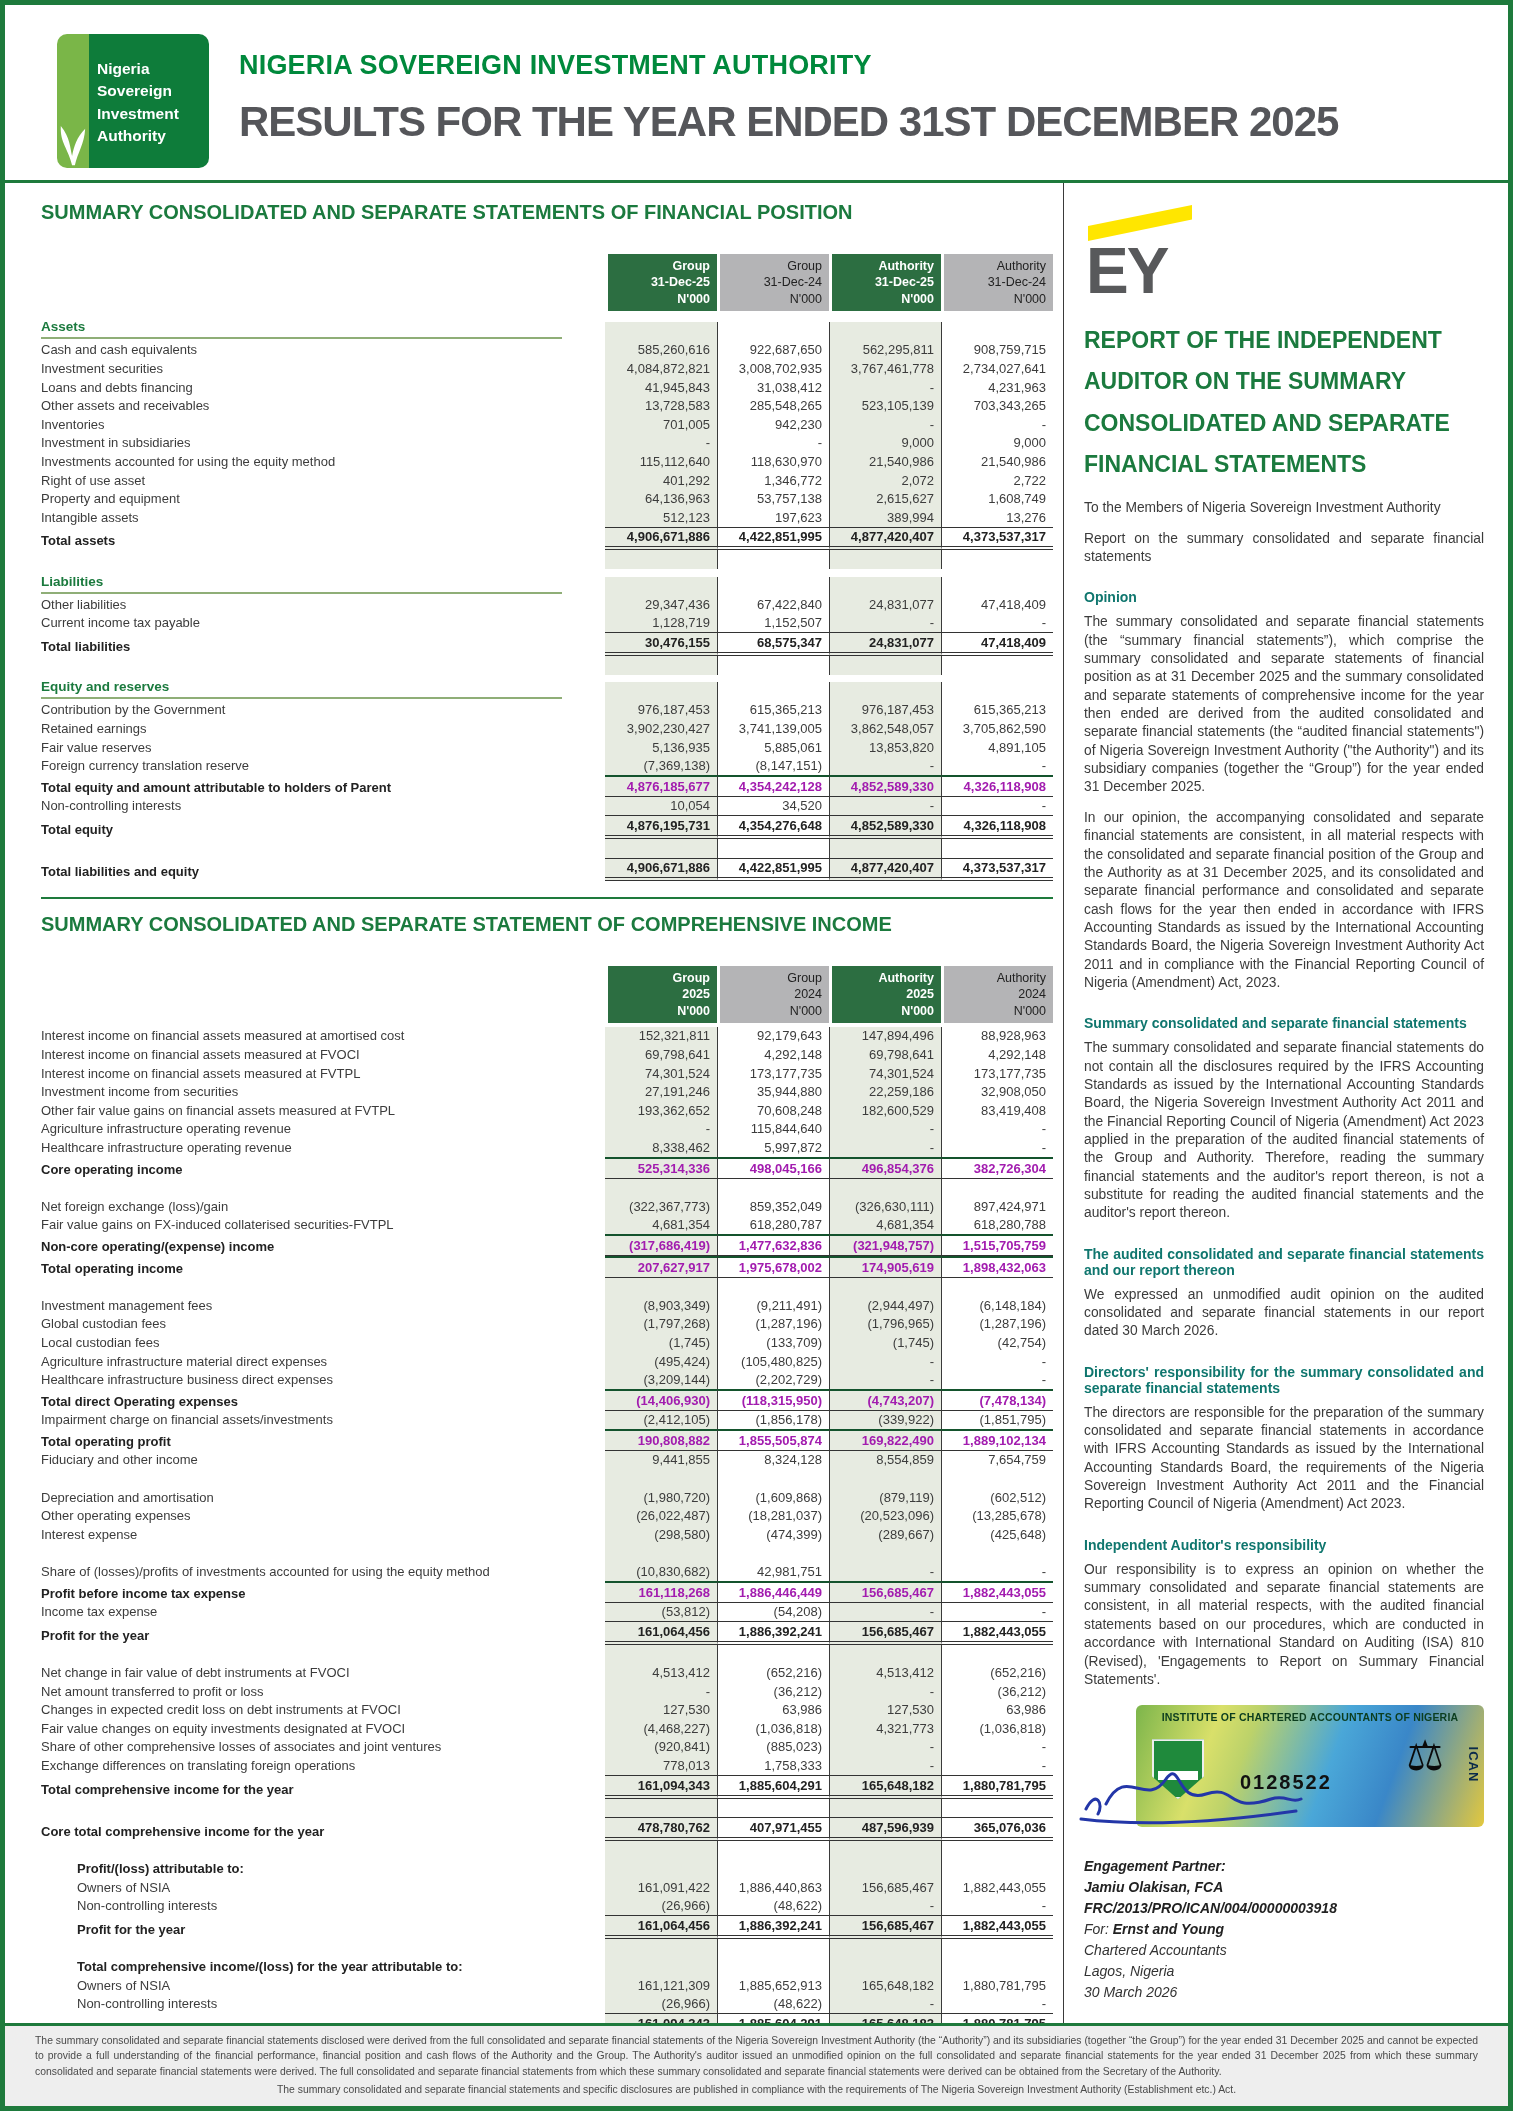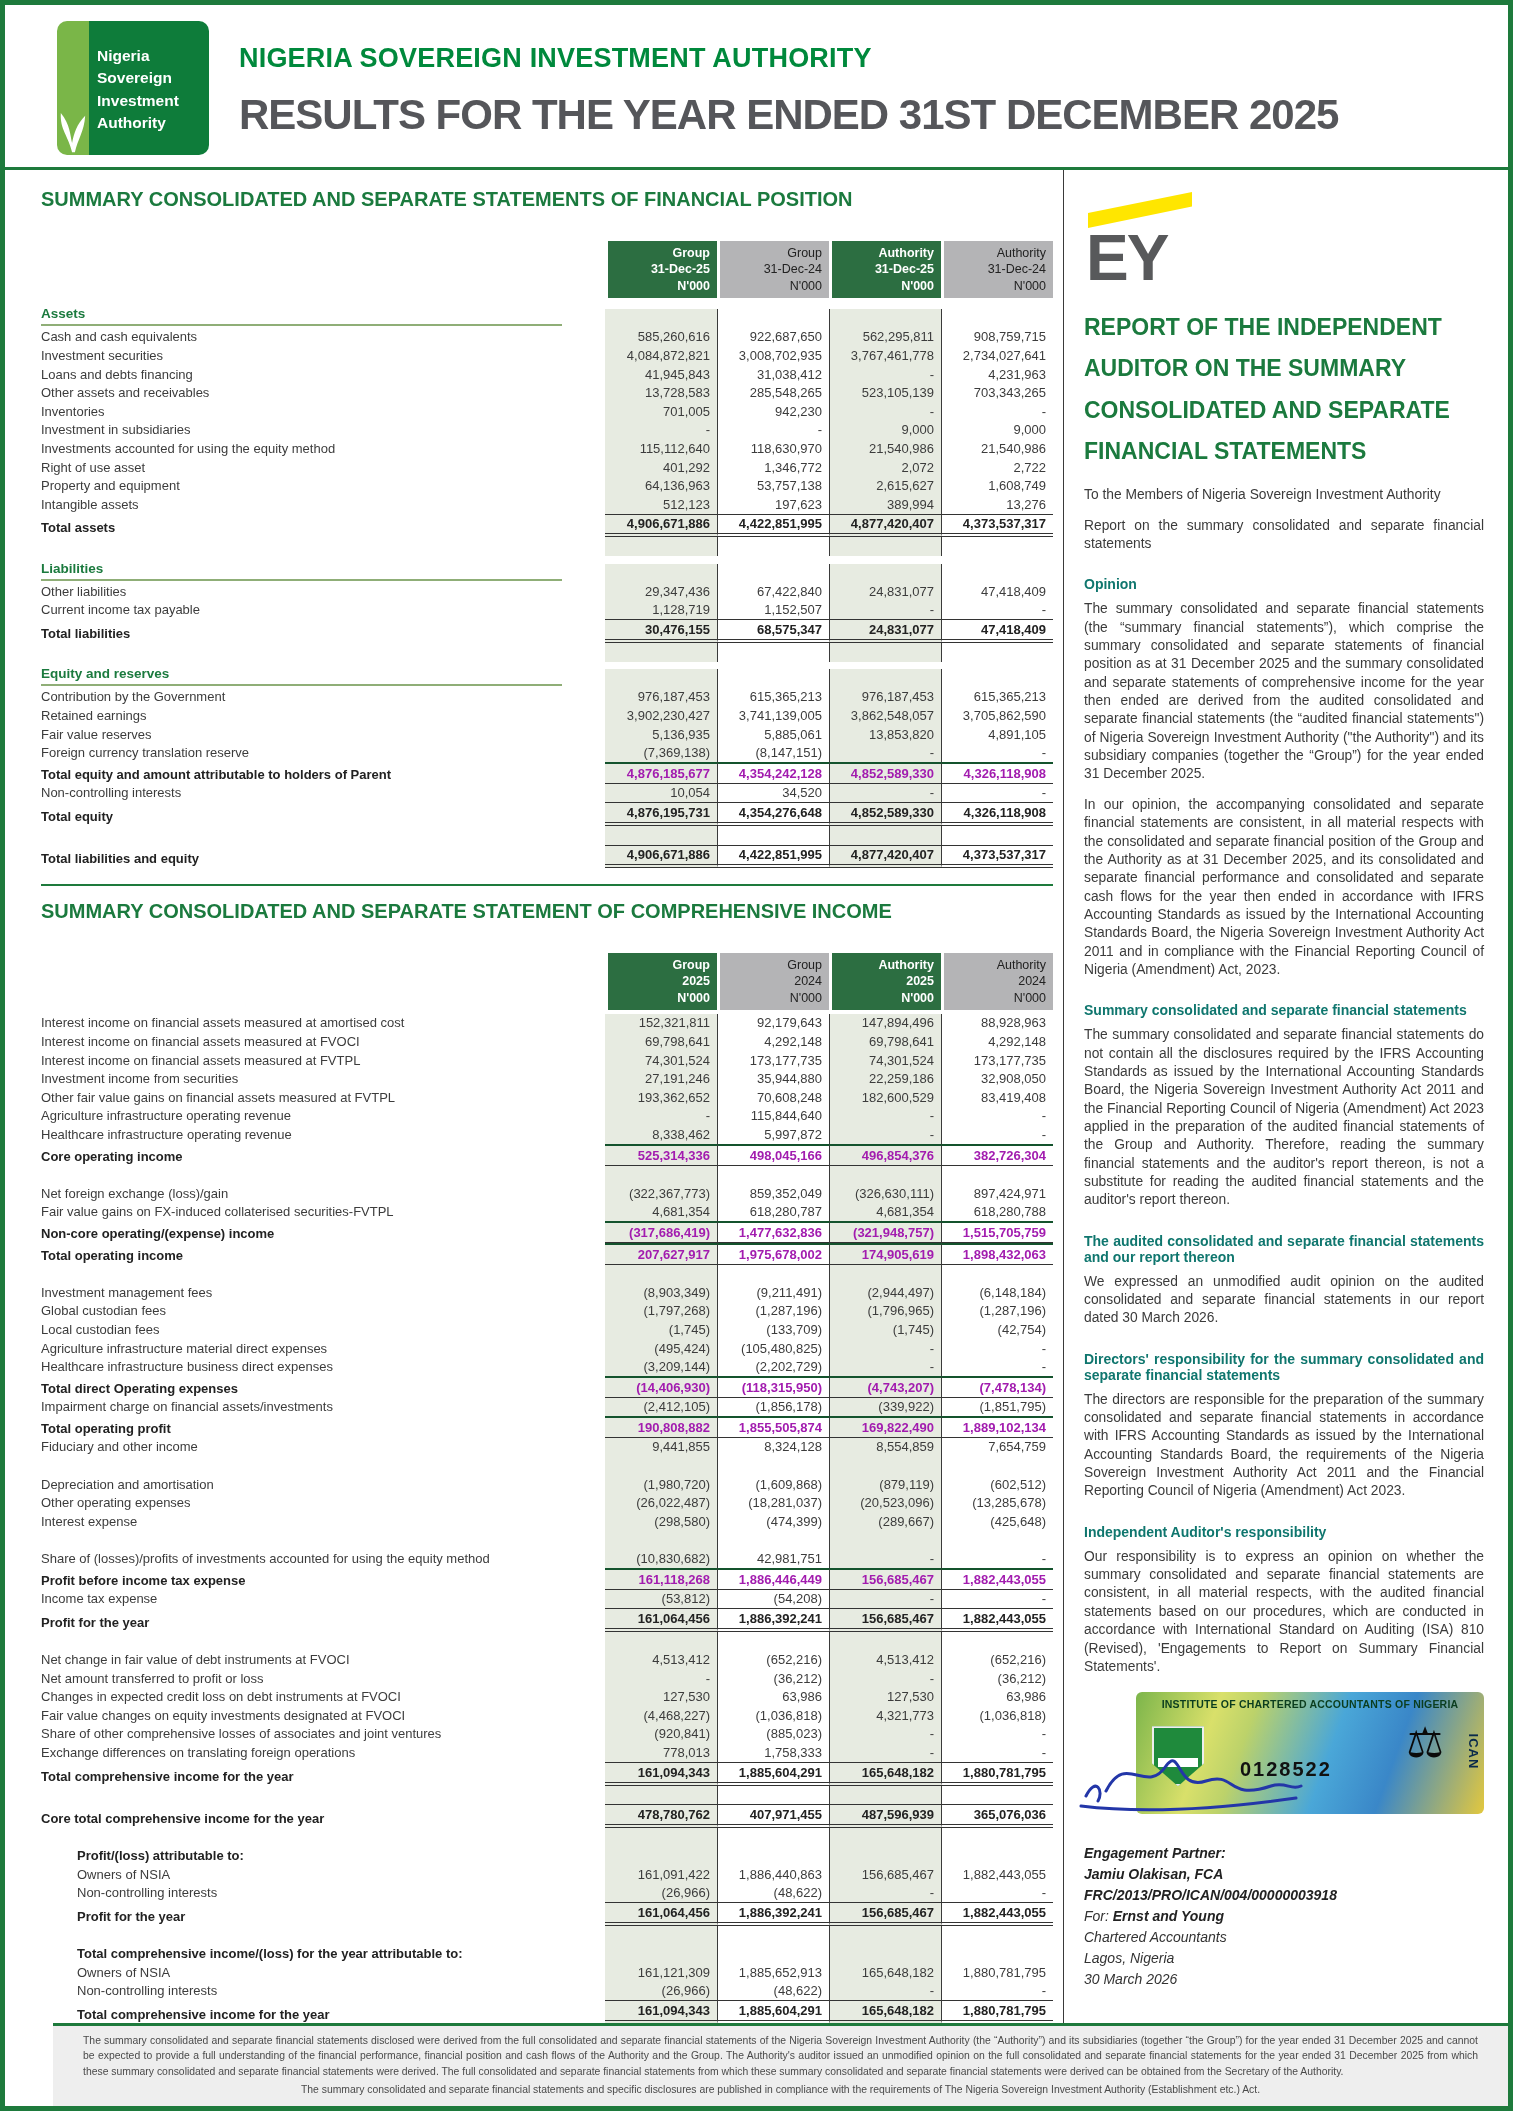--- a/index.html
+++ b/index.html
@@ -2,21 +2,21 @@
 <html><head>
 <meta charset="utf-8">
 <title>NSIA Results FY2025</title>
 <style>
   html,body{margin:0;padding:0;background:#fff;font-family:"Liberation Sans",sans-serif;}
   .page{width:1513px;height:2111px;box-sizing:border-box;border:5px solid #1e7a3c;background:#fff;
         display:flex;flex-direction:column;overflow:hidden;}
 
   
   .hdr{display:flex;align-items:center;gap:30px;padding:16px 20px 12px 52px;border-bottom:3px solid #1e7a3c;}
-  .nsia-logo{display:flex;width:152px;height:134px;border-radius:10px;overflow:hidden;flex:none;}
+  .nsia-logo{display:flex;width:152px;height:134px;border-radius:10px;overflow:hidden;flex:none;margin-top:13px;}
   .logo-left{width:32px;background:#7ab648;display:flex;align-items:flex-end;justify-content:center;}
   .logo-right{flex:1;background:#0e7c3a;color:#fff;padding:9px 6px 6px 8px;display:flex;flex-direction:column;justify-content:center;}
   .logo-right span{font-weight:700;font-size:15.5px;line-height:1.45;}
   .titles{margin-top:6px;}
   .org-title{font-size:27px;font-weight:700;color:#00893c;letter-spacing:.2px;}
   .page-title{font-size:42px;font-weight:700;color:#55565a;letter-spacing:-1px;margin-top:17px;}
 
   
   .content{flex:1;display:flex;min-height:0;}
   .main{width:1058px;box-sizing:border-box;padding:6px 10px 0 36px;}
@@ -70,21 +70,21 @@
   .stamp-shield::after{content:"";position:absolute;left:4px;right:4px;top:30px;height:9px;background:#fff;}
   .stamp-number{position:absolute;left:104px;top:66px;font-size:20px;font-weight:800;color:#111;letter-spacing:2px;}
   .stamp-scales{position:absolute;right:40px;top:26px;font-size:42px;color:#0a0a0a;}
   .stamp-ican{position:absolute;right:-8px;top:52px;transform:rotate(90deg);font-size:13px;font-weight:800;color:#0a2a4a;letter-spacing:1px;}
   .blue-sig{position:absolute;left:-8px;top:48px;}
   .engagement{margin-top:5px;font-size:14px;color:#222;line-height:1.5;font-style:italic;}
   .engagement .b{font-weight:800;}
   .engagement .n{font-weight:400;color:#333;}
 
   
-  .page-footer{background:#eee;border-top:3px solid #1e7a3c;padding:7px 30px 5px;margin-left:48px;}
+  .page-footer{background:#eee;border-top:3px solid #1e7a3c;padding:7px 30px 5px;}
   .page-footer p{font-size:10.4px;color:#4a4a4a;line-height:1.5;margin:0 0 3px;text-align:justify;}
   .page-footer p.center{text-align:center;}
 </style>
 </head>
 <body>
 
 <div class="page">
 
   <header class="hdr">
     <div class="nsia-logo">

